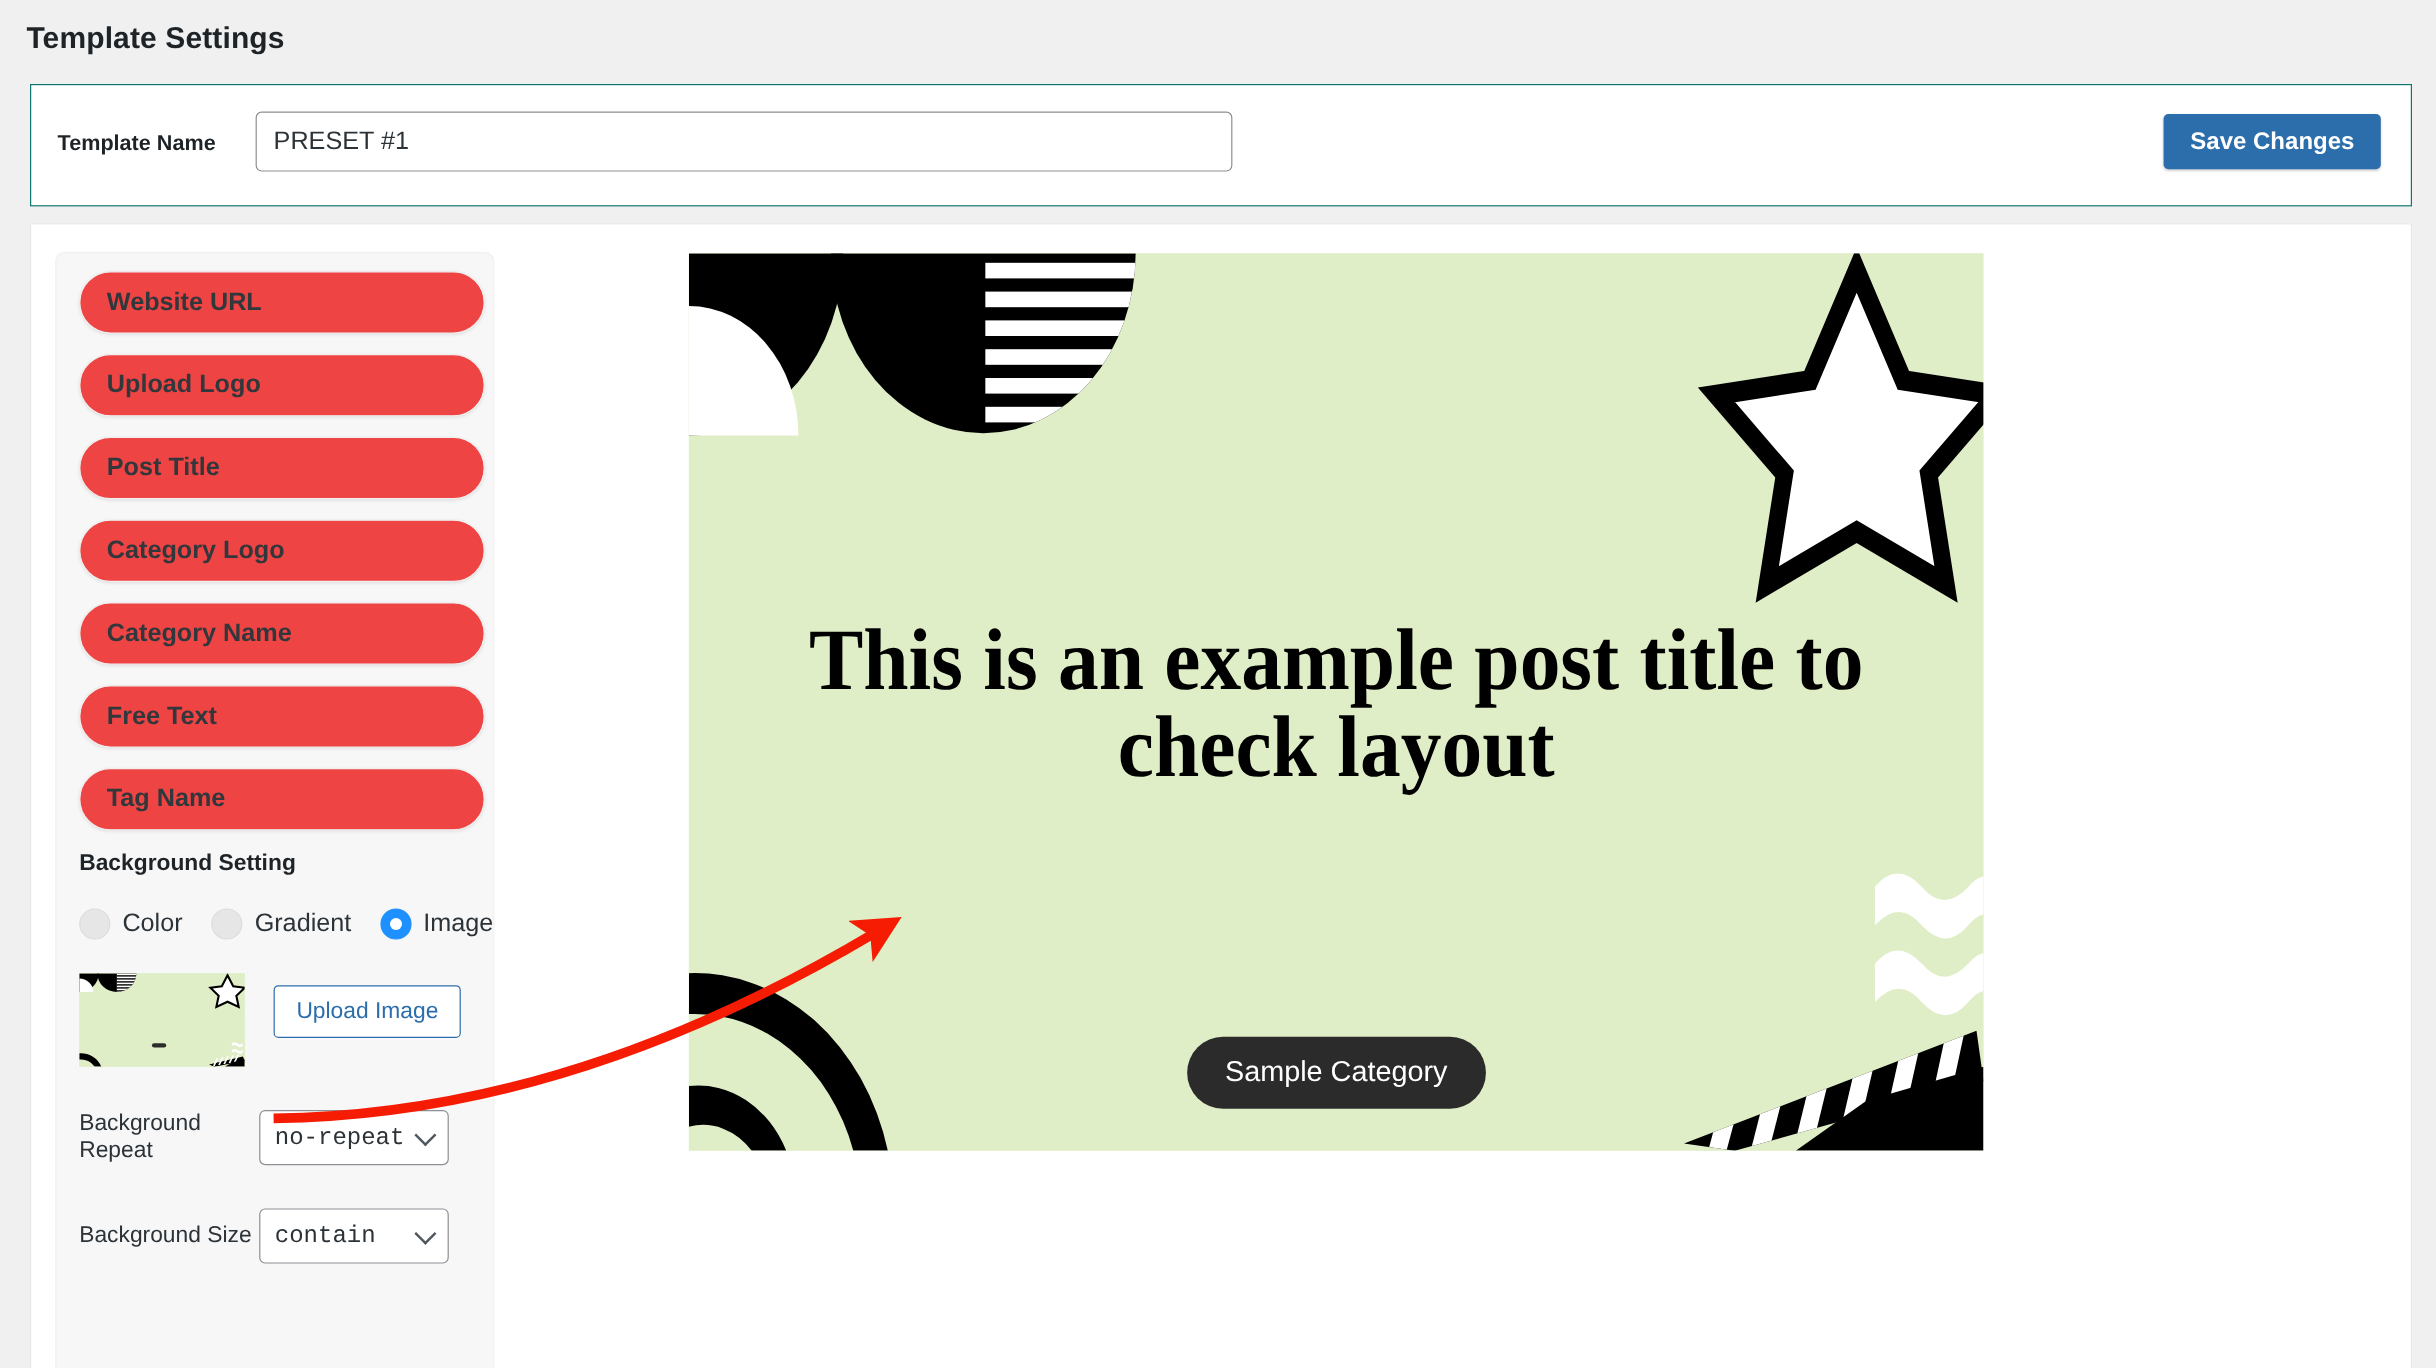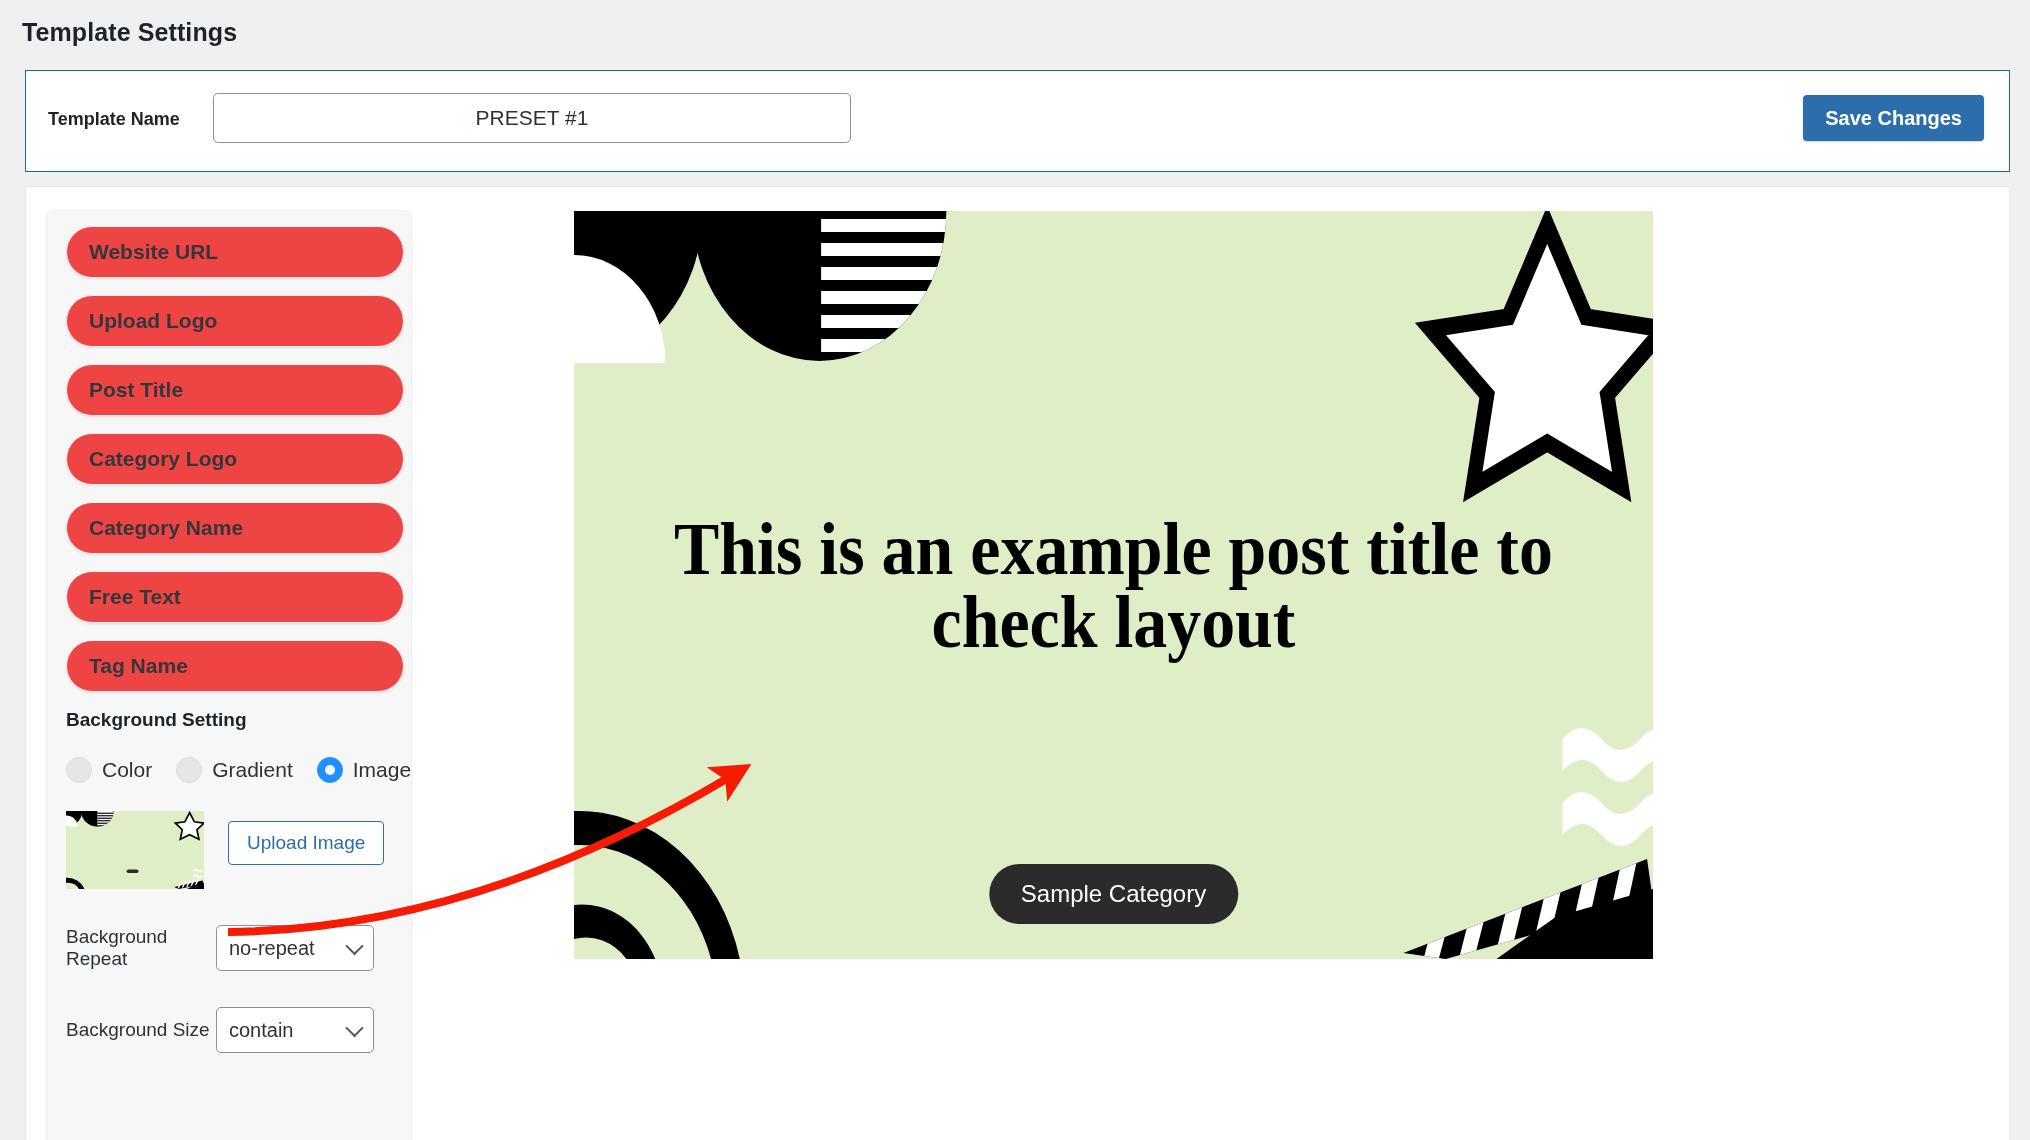--- a/index.html
+++ b/index.html
@@ -32,30 +32,29 @@
   .tn-label {
     position: absolute;
     left: 22px; top: 38px;
     font-size: 18px;
     font-weight: bold;
     color: #1d2327;
   }
   .tn-input {
     position: absolute;
     left: 187px; top: 22px;
-    width: 638px; height: 50px;
+    width: 814px; height: 50px;
     border: 1px solid #8c8f94;
     border-radius: 5px;
     background: #fff;
     font-family: "Liberation Sans", sans-serif;
     font-size: 21px;
     color: #2c3338;
     padding: 0 14px;
     outline: none;
-    text-align: center;
   }
   .save-btn {
     position: absolute;
     right: 25px; top: 24px;
     height: 46px;
     padding: 0 22px;
     background: #2c6eab;
     color: #ffffff;
     border: none;
     border-radius: 4px;
@@ -183,20 +182,21 @@
     position: relative;
     width: 158px; height: 46px;
     border: 1px solid #8c8f94;
     border-radius: 5px;
     background: #fff;
     display: flex; align-items: center;
     padding-left: 12px;
     font-size: 20px;
     color: #2c3338;
     cursor: pointer;
+    font-family: Liberation Mono, monospace;
   }
   .sel .chev {
     position: absolute;
     right: 12px; top: 50%;
     width: 13px; height: 13px;
     border-right: 2.6px solid #50575e;
     border-bottom: 2.6px solid #50575e;
     transform: translateY(-65%) rotate(45deg);
   }
 

